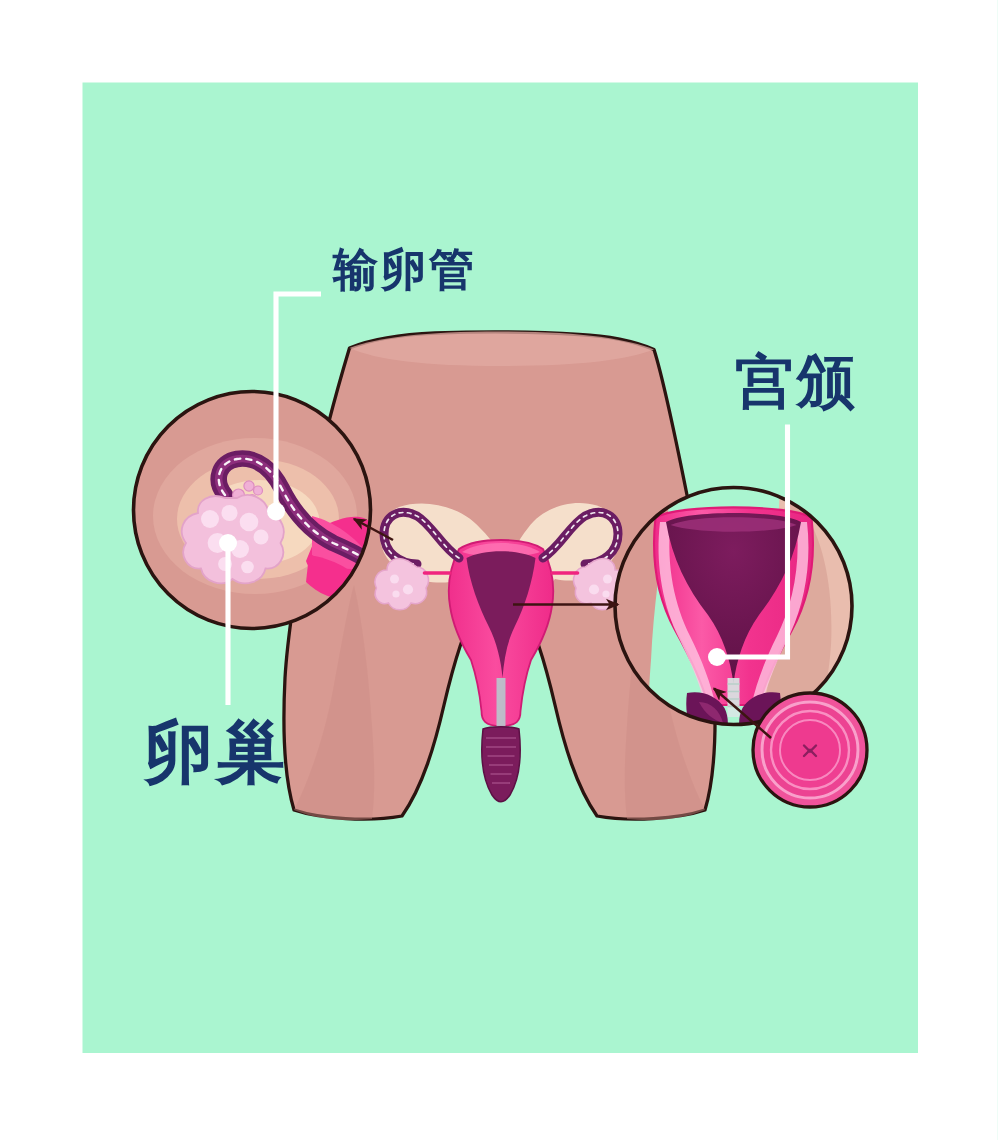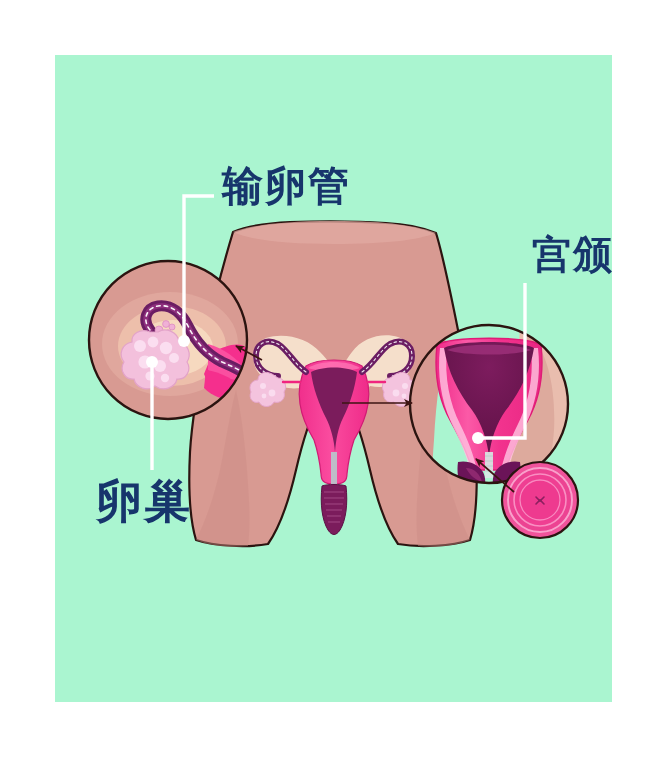--- a/index.html
+++ b/index.html
@@ -43,24 +43,24 @@
     font-weight: 700;
     letter-spacing: 2px;
     white-space: nowrap;
     font-family: "DejaVu Sans", "Liberation Sans", sans-serif;
     line-height: 1;
     text-rendering: geometricPrecision;
   }
   #label-tube {
     left: 222px;
     top: 166px;
-    font-size: 41px;
+    font-size: 30px;
   }
   #label-cervix {
-    left: 532px;
+    left: 490px;
     top: 236px;
     font-size: 39px;
   }
   #label-ovary {
     left: 96px;
     top: 478px;
     font-size: 46px;
   }
 </style>
 </head>

